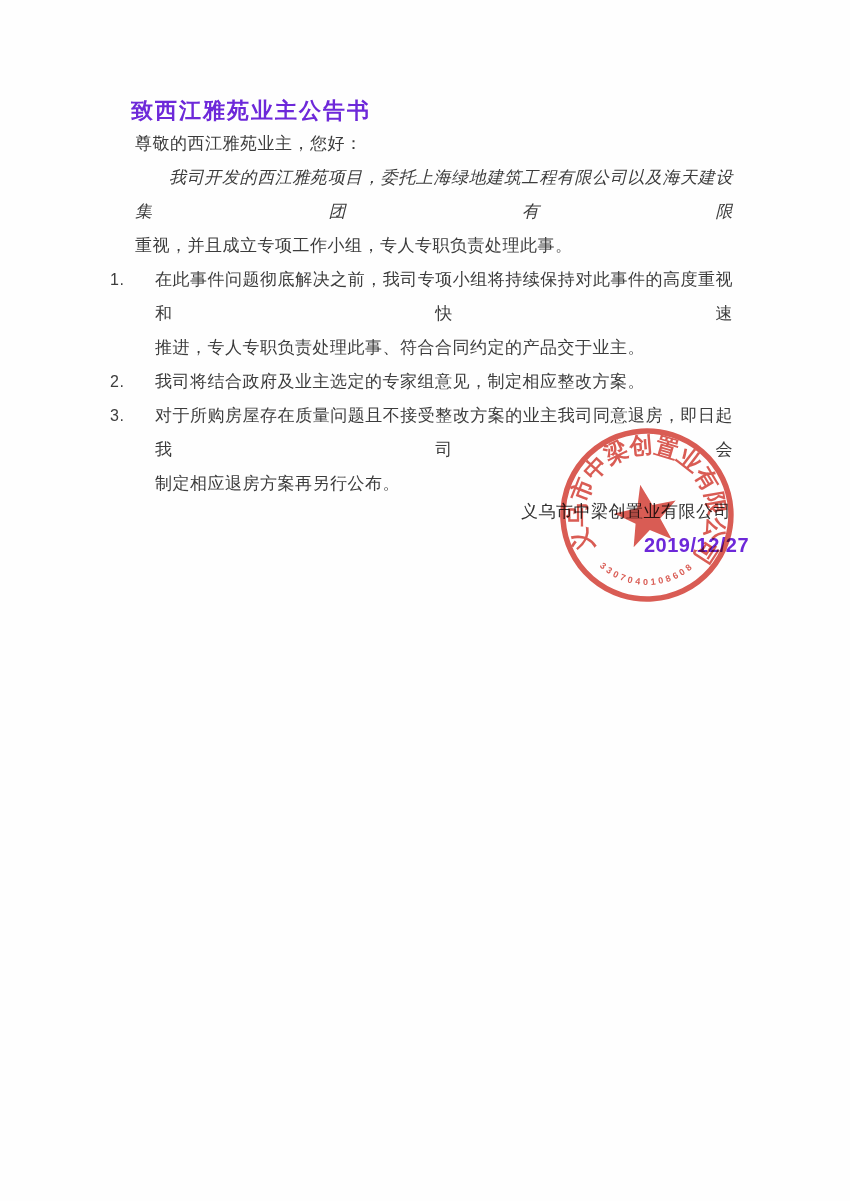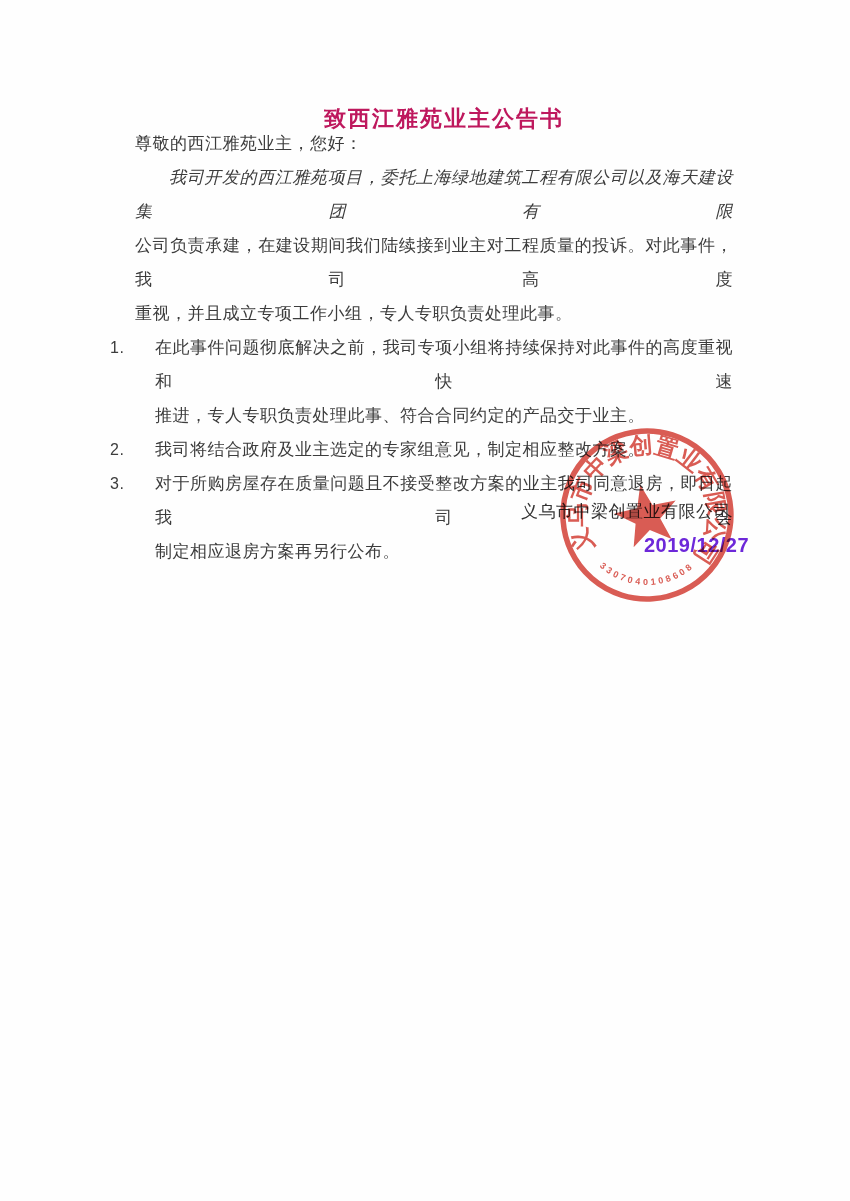--- a/index.html
+++ b/index.html
@@ -18,26 +18,26 @@
   .page {
     position: absolute;
     inset: 0;
     background: #fefefe;
   }
   .doc-title {
     position: absolute;
     left: 123px;
     top: 88px;
     width: 610px;
-    margin: 16px;
-    text-align: center;
+    margin: 8px;
+    text-align: left;
     font-size: 22px;
     font-weight: bold;
     letter-spacing: 2px;
-    color: #be185d;
+    color: #6d28d9;
   }
   .body-text {
     position: absolute;
     left: 123px;
     top: 127px;
     width: 610px;
     font-size: 17px;
     line-height: 34px;
     letter-spacing: 0.5px;
   }
@@ -121,21 +121,20 @@
 <div class="page">
 
   <h1 class="doc-title">致西江雅苑业主公告书</h1>
 
   <div class="body-text">
 
     <div class="line">尊敬的西江雅苑业主，您好：</div>
 
     <div>
       <div class="line full indent">我司开发的西江雅苑项目，委托上海绿地建筑工程有限公司以及海天建设集团有限</div>
-      <div class="line full">公司负责承建，在建设期间我们陆续接到业主对工程质量的投诉。对此事件，我司高度</div>
       <div class="line">重视，并且成立专项工作小组，专人专职负责处理此事。</div>
     </div>
 
 
     <div class="list-item">
       <span class="num">1.</span>
       <div class="item-lines">
         <div class="line full">在此事件问题彻底解决之前，我司专项小组将持续保持对此事件的高度重视和快速</div>
         <div class="line">推进，专人专职负责处理此事、符合合同约定的产品交于业主。</div>
       </div>

